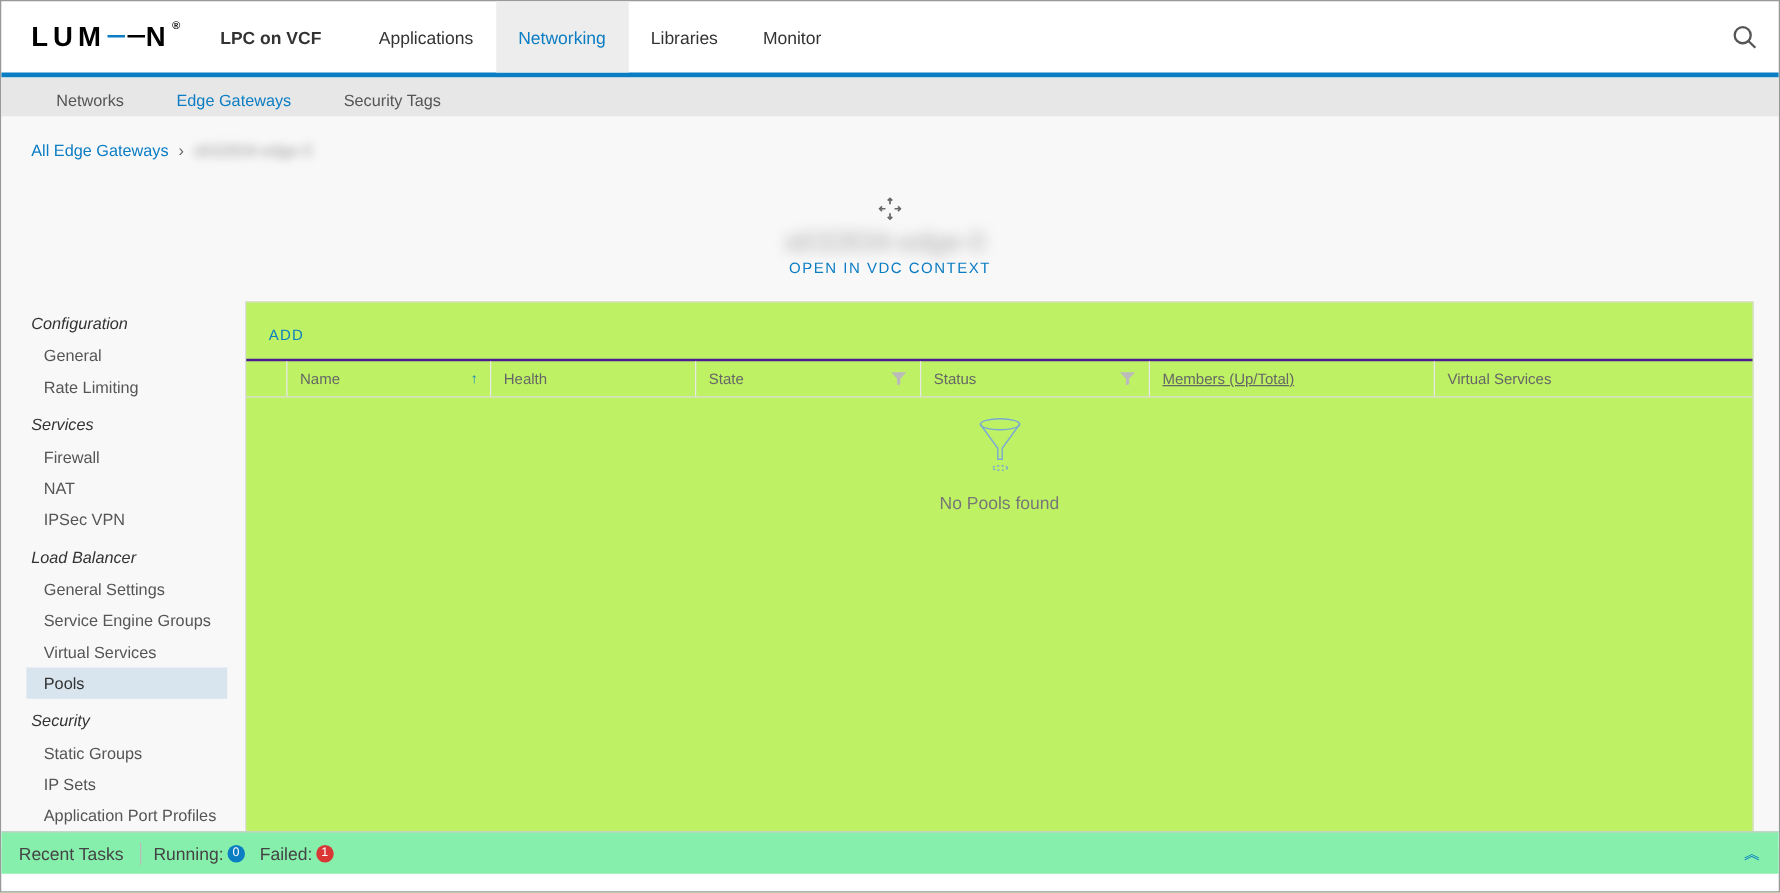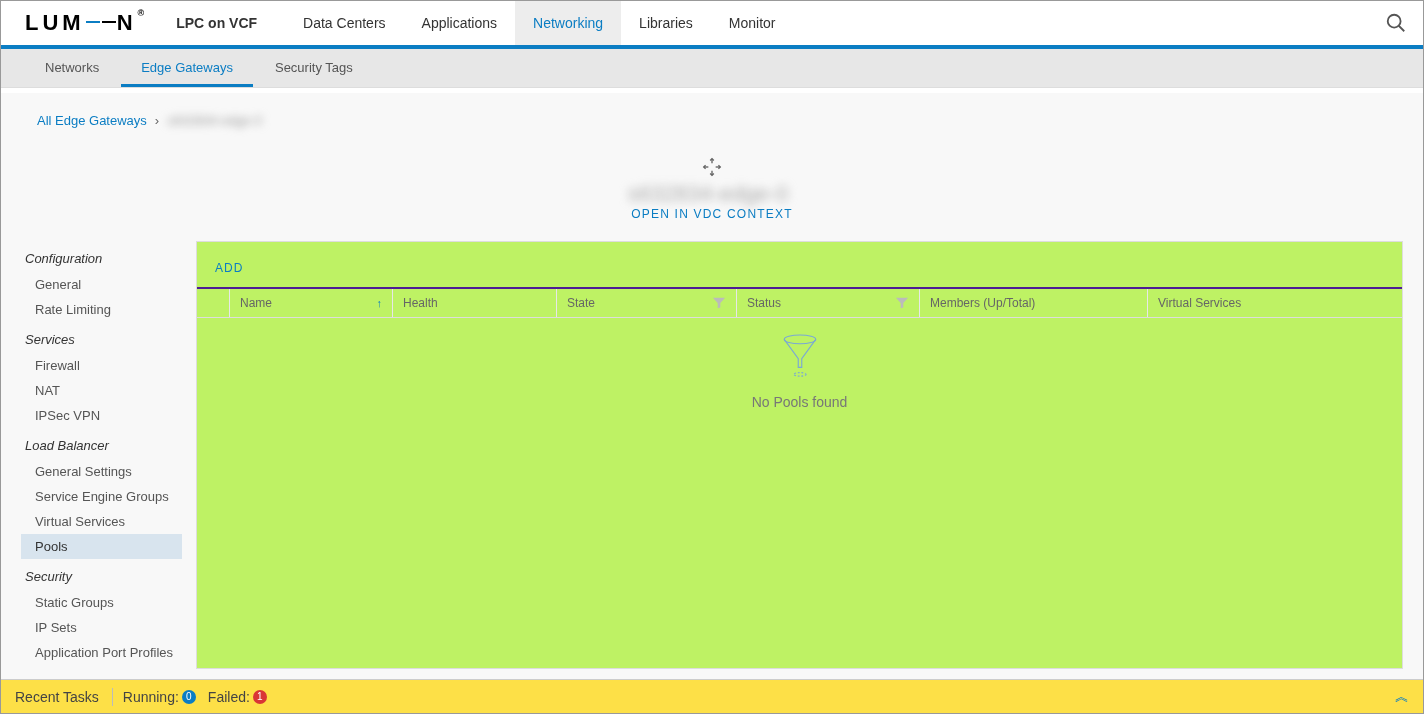--- a/index.html
+++ b/index.html
@@ -1,37 +1,37 @@
 <!DOCTYPE html>
 <html><head>
 <meta charset="utf-8">
 <style>
 * { margin:0; padding:0; box-sizing:border-box; font-family:"Helvetica Neue",Helvetica,Arial,sans-serif; }
 body { background:#fff; color:#333; font-size:13px; width:1424px; height:714px; overflow:hidden; border:1px solid #999; position:relative; }
 
 
-.topbar { height:48px; display:flex; align-items:center; padding:0 16px 0 24px; border-bottom:4px solid #0b7dc3; }
+.topbar { height:61px; display:flex; align-items:center; padding:0 16px 0 24px; border-bottom:4px solid #0b7dc3; }
 .logo { font-size:22px; font-weight:700; letter-spacing:4px; color:#000; margin-right:28px; display:flex; align-items:center; }
 .logo .bar1 { display:inline-block; width:14px; height:2px; background:#0b7dc3; margin:0 1px; position:relative; top:-1px; }
 .logo .bar2 { display:inline-block; width:14px; height:2px; background:#000; margin:0 1px; position:relative; top:-1px; }
 .logo sup { font-size:9px; position:relative; top:-10px; margin-left:1px; }
 .product { font-size:14px; font-weight:600; color:#333; margin-right:28px; }
 .mainnav { display:flex; height:100%; }
 .mainnav-item { display:flex; align-items:center; padding:0 18px; font-size:14px; color:#333; cursor:pointer; height:100%; }
 .mainnav-item.active { color:#0b7dc3; background:#ededed; }
 .search-icon { margin-left:auto; width:22px; height:22px; }
 .search-icon svg { width:22px; height:22px; stroke:#555; fill:none; stroke-width:2; }
 
 
 .subbar { height:39px; background:#e7e7e7; display:flex; align-items:flex-end; padding:0 24px; border-bottom:1px solid #ddd; }
 .subtab { padding:10px 20px 9px; font-size:13px; color:#555; cursor:pointer; border-bottom:3px solid transparent; margin-right:2px; }
 .subtab.active { color:#0b7dc3; border-bottom-color:#0b7dc3; }
 
 
-.page { position:absolute; top:92px; left:0; right:0; bottom:34px; padding:20px 36px 0; background:#f8f8f8; }
+.page { position:absolute; top:92px; left:0; right:0; bottom:34px; padding:20px 24px 0; background:#f8f8f8; }
 .breadcrumb { display:flex; align-items:center; font-size:13px; margin-bottom:28px; color:#555; }
 .breadcrumb a { color:#0b7dc3; text-decoration:none; margin-right:8px; }
 .breadcrumb .chev { margin-right:8px; color:#666; }
 .breadcrumb .blur { filter:blur(4px); color:#999; user-select:none; }
 
 .titlebar { display:flex; align-items:center; margin-bottom:20px;flex-direction:column; }
 .titlebar .exp-icon svg { width:22px; height:22px; stroke:#666; fill:none; stroke-width:1.5; }
 .titlebar .pagetitle { margin:0 18px 0 10px; font-size:22px; color:#aaa; filter:blur(5px); user-select:none; font-weight:400; }
 .titlebar .ctx-link { color:#0b7dc3; font-size:12px; letter-spacing:1.2px; font-weight:500; cursor:pointer; }
 
@@ -51,53 +51,52 @@
 .addbtn { color:#0b7dc3; font-size:12px; letter-spacing:1px; font-weight:500; cursor:pointer; background:none; border:none; }
 
 .thead { display:flex; border-top:2px solid #4c1d95; border-bottom:1px solid #ddd; height:31px; align-items:center; font-size:12px; color:#666; }
 .thcell { padding:0 10px; border-right:1px solid #e7e7e7; height:100%; display:flex; align-items:center; position:relative; }
 .thcell:last-child { border-right:none; }
 .th-ck { width:33px; justify-content:center; }
 .th-name { width:163px; }
 .th-health { width:164px; }
 .th-state { width:180px;gap:24px; }
 .th-status { width:183px; }
-.th-members { width:228px; }
+.th-members { width:228px;text-decoration:underline; }
 .th-vs { flex:1; }
 .sorticon { margin-left:auto; color:#0b7dc3; font-size:11px; }
 .filtericon { margin-left:auto; width:14px; height:14px; }
 .filtericon svg { width:14px; height:14px; fill:#bbb; }
 
 .empty { flex:1; display:flex; flex-direction:column; align-items:center; padding-top:14px; }
 .empty svg { width:42px; height:48px; stroke:#7aa9d4; fill:none; stroke-width:1.3; }
 .empty-text { margin-top:14px; font-size:14px; color:#777; }
 
 
-.footer { position:absolute; left:0; right:0; bottom:0; height:34px; border-top:1px solid #ccc; background:#fde047; display:flex; align-items:center; padding:0 14px; font-size:14px; color:#444; }
+.footer { position:absolute; left:0; right:0; bottom:14px; height:34px; border-top:1px solid #ccc; background:#86efac; display:flex; align-items:center; padding:0 14px; font-size:14px; color:#444; }
 .footer .sep { width:1px; height:18px; background:#bbb; margin:0 10px; }
 .footer .label { margin-right:3px; }
 .footer .badge { display:inline-flex; align-items:center; justify-content:center; min-width:14px; height:14px; border-radius:7px; font-size:10px; color:#fff; padding:0 4px; margin-right:12px; }
 .badge.blue { background:#0b7dc3; }
 .badge.red { background:#d93636; }
 .footer .expand { margin-left:auto; color:#0b7dc3; cursor:pointer; font-size:14px; }
 </style>
 </head>
 <body>
 
 <div class="topbar">
   <div class="logo">
     <span>LUM</span>
     <span class="bar1"></span>
     <span class="bar2"></span>
     <span>N</span>
     <sup>®</sup>
   </div>
   <div class="product">LPC on VCF</div>
   <div class="mainnav" id="mainnav">
-      <div class="mainnav-item">Data Centers</div>
       <div class="mainnav-item">Applications</div>
       <div class="mainnav-item active">Networking</div>
       <div class="mainnav-item">Libraries</div>
       <div class="mainnav-item">Monitor</div>
     </div>
   <div class="search-icon">
     <svg viewBox="0 0 24 24">
         <circle cx="10" cy="10" r="7"></circle>
         <line x1="15" y1="15" x2="21" y2="21"></line>
       </svg>

